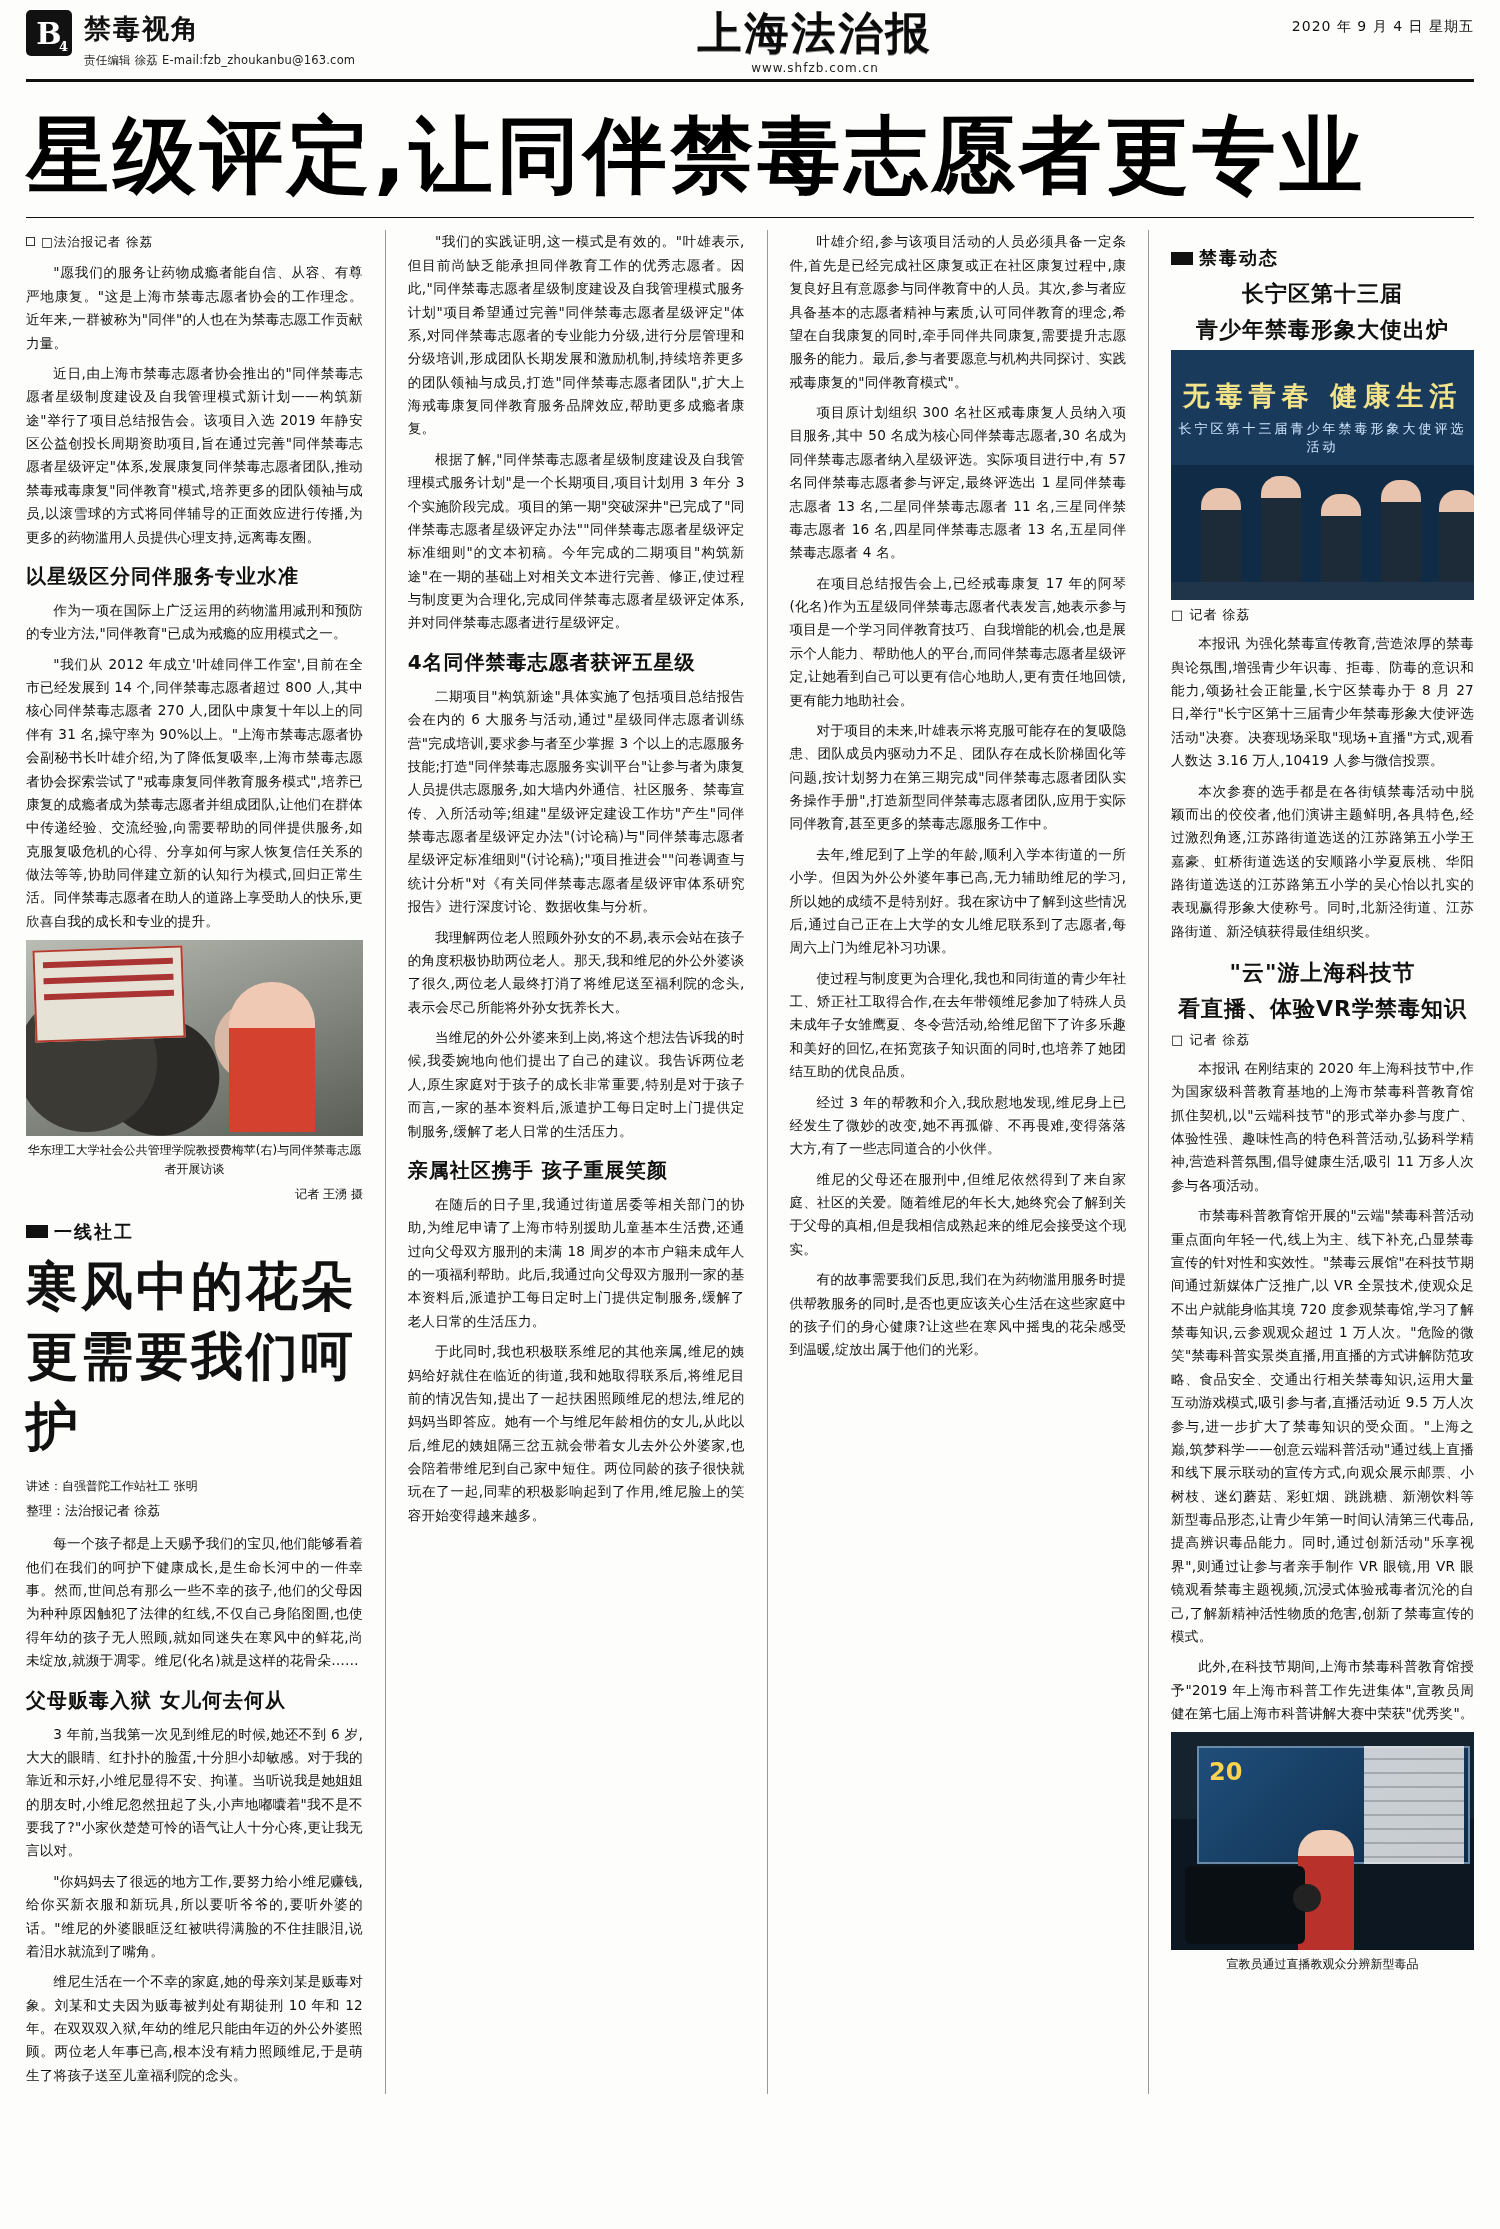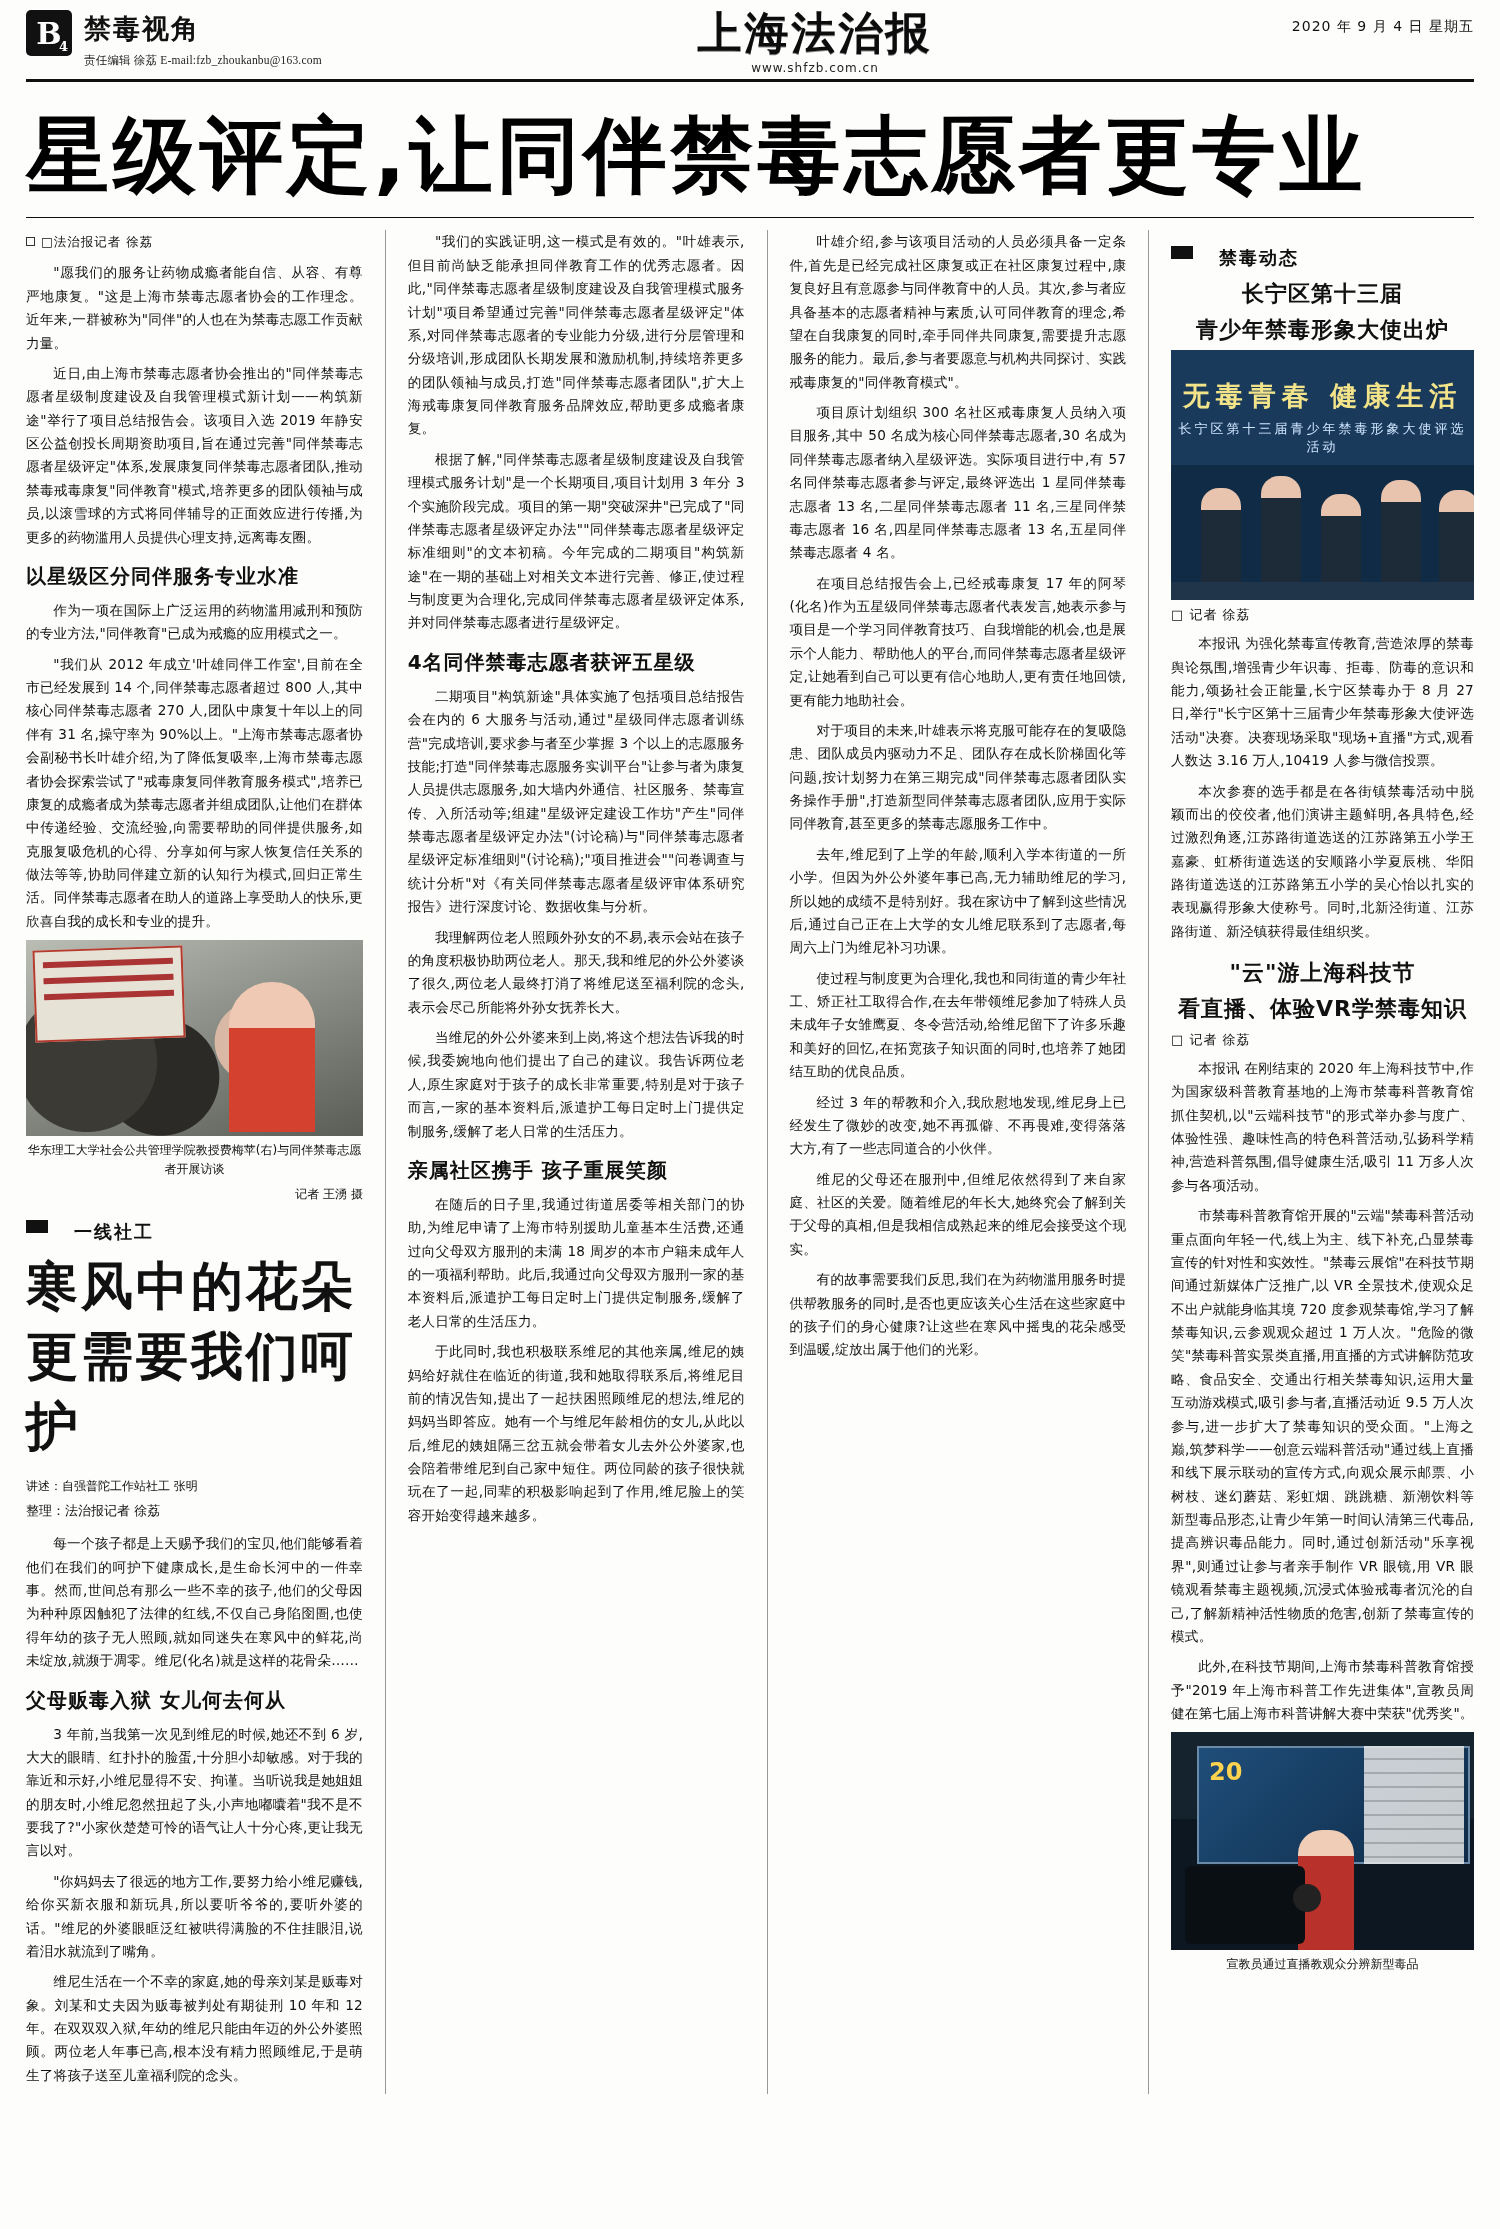--- a/index.html
+++ b/index.html
@@ -18,21 +18,21 @@
   .masthead { display:flex; align-items:flex-start; border-bottom:3px solid #111; padding-bottom:4px; }
   .mh-left { display:flex; align-items:flex-start; gap:12px; width:430px; }
   .pagebadge {
     width:46px; height:46px; background:#111; color:#fff; border-radius:5px;
     display:flex; align-items:center; justify-content:center; position:relative;
     font-family:"DejaVu Serif","Liberation Serif",serif; font-weight:bold; font-size:30px;
   }
   .pagebadge .sub { position:absolute; right:4px; bottom:2px; font-size:13px; font-weight:bold; }
   .mh-col { padding-top:1px; }
   .mh-title { font-size:27px; font-weight:bold; letter-spacing:2px; font-family:"DejaVu Sans","Liberation Sans",sans-serif; }
-  .mh-editor { font-size:11.5px; color:#222; margin-top:6px; letter-spacing:0.2px;font-family:Liberation Serif, serif; }
+  .mh-editor { font-size:11.5px; color:#222; margin-top:6px; letter-spacing:0.2px; }
   .mh-center { flex:1; text-align:center; }
   .paper-name {
     font-family:"DejaVu Serif","Liberation Serif",serif;
     font-size:44px; font-weight:bold; letter-spacing:3px; color:#0c0c0c; line-height:1.05;
     text-shadow:0 1px 0 #888;
   }
   .paper-url { font-size:12px; letter-spacing:1px; color:#222; margin-top:5px; }
   .mh-right { width:300px; text-align:right; font-size:14px; padding-top:8px; letter-spacing:1px; }
 
   
@@ -64,21 +64,21 @@
     text-indent:2em;
     margin:0 0 7px 0;
     letter-spacing:0.2px;
     font-family:"DejaVu Sans","Liberation Sans",sans-serif;
   }
   h3.sub {
     font-size:20px; font-weight:bold; margin:14px 0 9px 0; letter-spacing:1px;
   }
 
   
-  .secthead { display:flex; align-items:flex-start; gap:26px; margin:16px 0 8px 0; }
+  .secthead { display:flex; align-items:center; gap:6px; margin:16px 0 8px 0; }
   .secthead .bar { width:22px; height:13px; background:#111; }
   .secthead .txt { font-size:18px; font-weight:bold; letter-spacing:2px; }
 
   .bigsub {
     font-size:52px; font-weight:bold; letter-spacing:3px; margin:8px 0 14px 0;
     font-family:"DejaVu Sans","Liberation Sans",sans-serif;
   }
 
   
   .photo { width:100%; position:relative; background:#5d5f58; overflow:hidden; }

